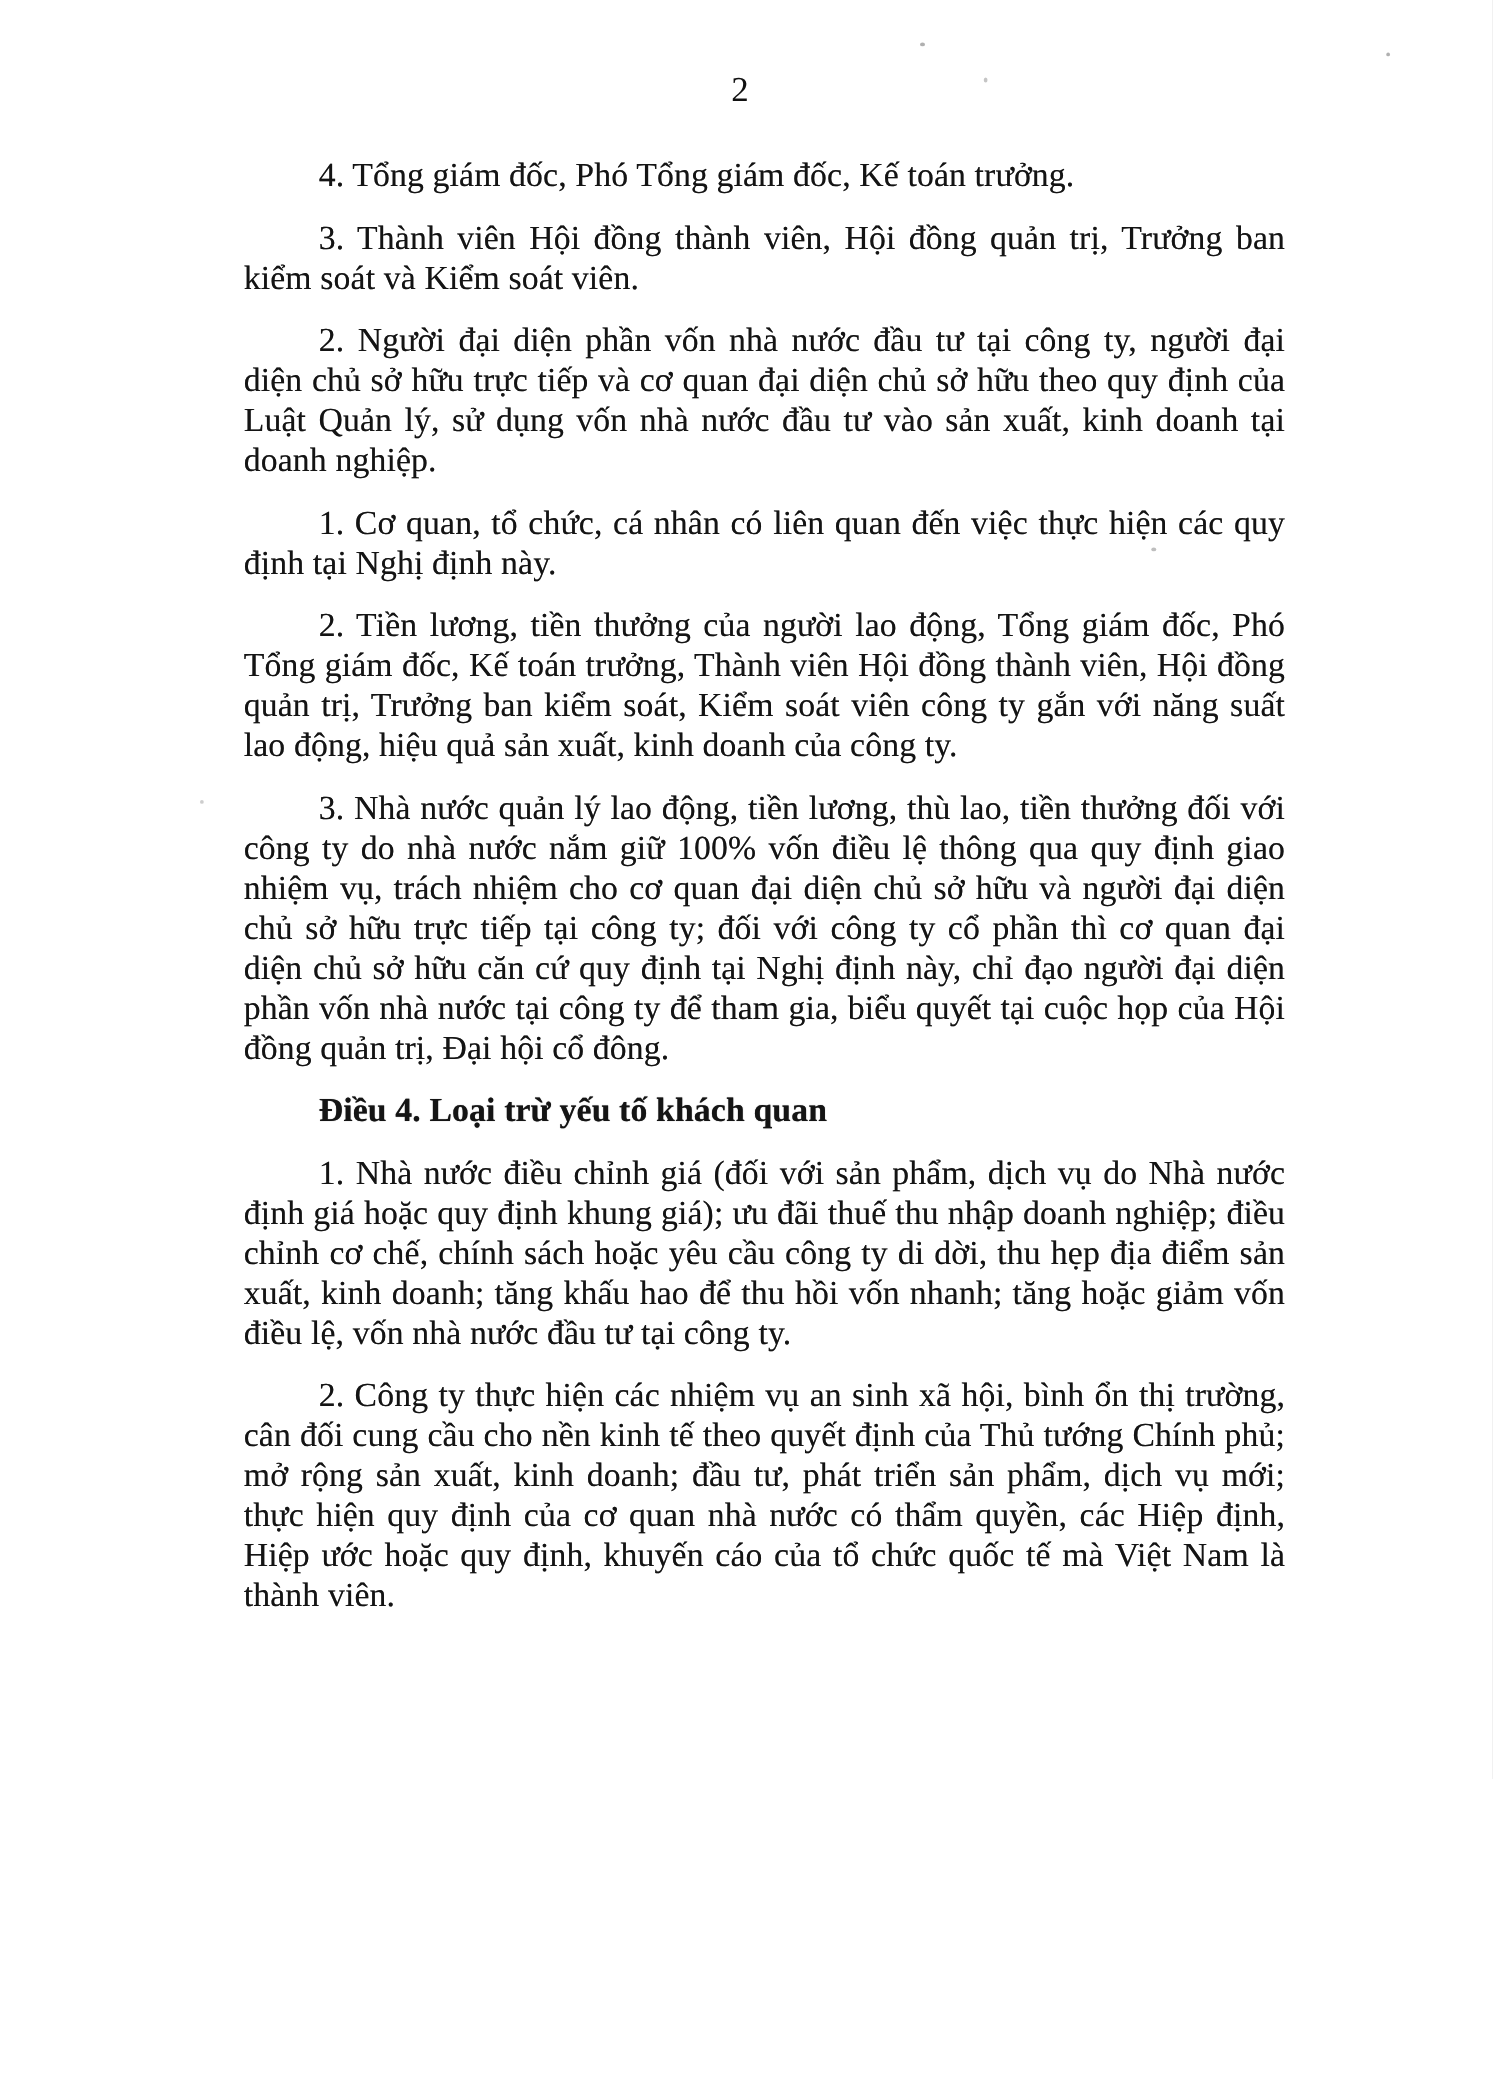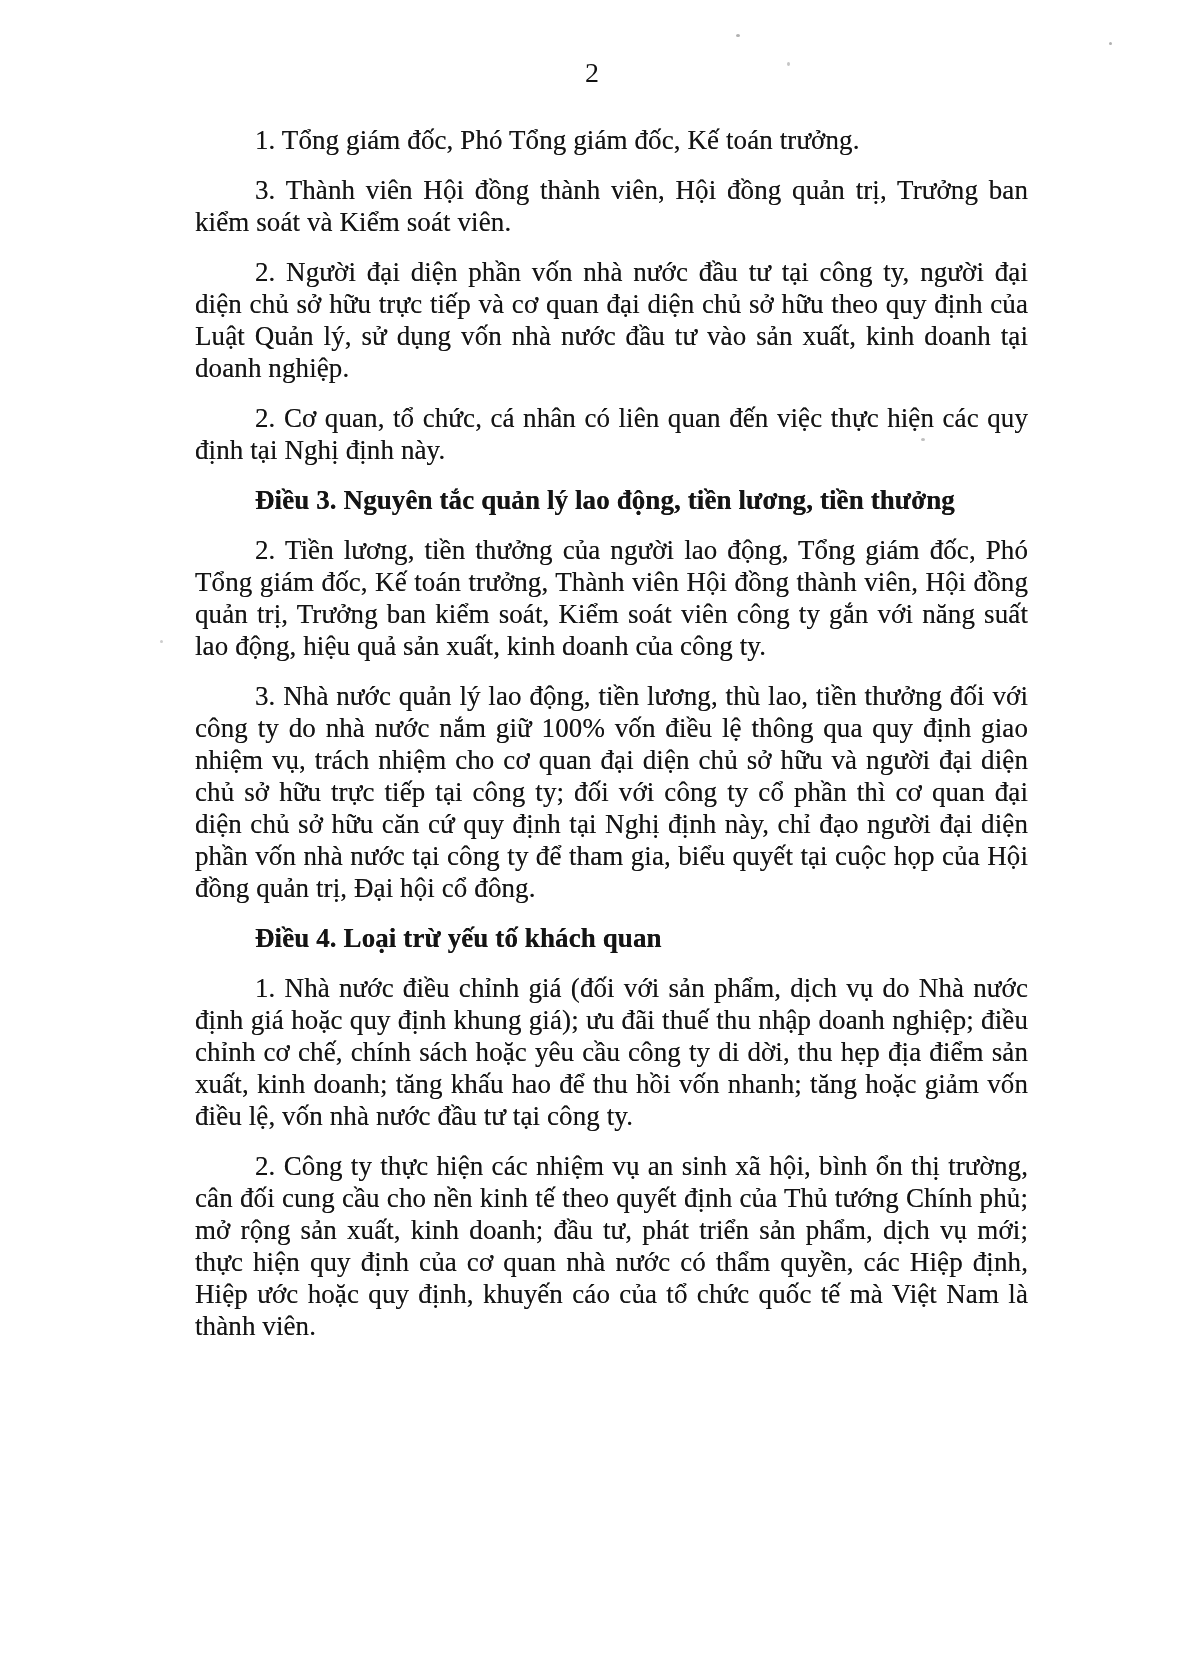--- a/index.html
+++ b/index.html
@@ -66,29 +66,28 @@
 
   <div class="page-number">2</div>
 
   <div class="speck s1"></div>
   <div class="speck s2"></div>
   <div class="speck s3"></div>
   <div class="speck s4"></div>
   <div class="speck s5"></div>
 
   <div class="content">
-    <p>1. Tổng giám đốc, Phó Tổng giám đốc, Kế toán trưởng.</p>
+    <p>4. Tổng giám đốc, Phó Tổng giám đốc, Kế toán trưởng.</p>
 
     <p>3. Thành viên Hội đồng thành viên, Hội đồng quản trị, Trưởng ban kiểm soát và Kiểm soát viên.</p>
 
     <p>2. Người đại diện phần vốn nhà nước đầu tư tại công ty, người đại diện chủ sở hữu trực tiếp và cơ quan đại diện chủ sở hữu theo quy định của Luật Quản lý, sử dụng vốn nhà nước đầu tư vào sản xuất, kinh doanh tại doanh nghiệp.</p>
 
-    <p>2. Cơ quan, tổ chức, cá nhân có liên quan đến việc thực hiện các quy định tại Nghị định này.</p>
+    <p>1. Cơ quan, tổ chức, cá nhân có liên quan đến việc thực hiện các quy định tại Nghị định này.</p>
 
-    <p class="heading">Điều 3. Nguyên tắc quản lý lao động, tiền lương, tiền thưởng</p>
 
 
     <p>2. Tiền lương, tiền thưởng của người lao động, Tổng giám đốc, Phó Tổng giám đốc, Kế toán trưởng, Thành viên Hội đồng thành viên, Hội đồng quản trị, Trưởng ban kiểm soát, Kiểm soát viên công ty gắn với năng suất lao động, hiệu quả sản xuất, kinh doanh của công ty.</p>
 
     <p>3. Nhà nước quản lý lao động, tiền lương, thù lao, tiền thưởng đối với công ty do nhà nước nắm giữ 100% vốn điều lệ thông qua quy định giao nhiệm vụ, trách nhiệm cho cơ quan đại diện chủ sở hữu và người đại diện chủ sở hữu trực tiếp tại công ty; đối với công ty cổ phần thì cơ quan đại diện chủ sở hữu căn cứ quy định tại Nghị định này, chỉ đạo người đại diện phần vốn nhà nước tại công ty để tham gia, biểu quyết tại cuộc họp của Hội đồng quản trị, Đại hội cổ đông.</p>
 
     <p class="heading">Điều 4. Loại trừ yếu tố khách quan</p>
 
 
     <p>1. Nhà nước điều chỉnh giá (đối với sản phẩm, dịch vụ do Nhà nước định giá hoặc quy định khung giá); ưu đãi thuế thu nhập doanh nghiệp; điều chỉnh cơ chế, chính sách hoặc yêu cầu công ty di dời, thu hẹp địa điểm sản xuất, kinh doanh; tăng khấu hao để thu hồi vốn nhanh; tăng hoặc giảm vốn điều lệ, vốn nhà nước đầu tư tại công ty.</p>

